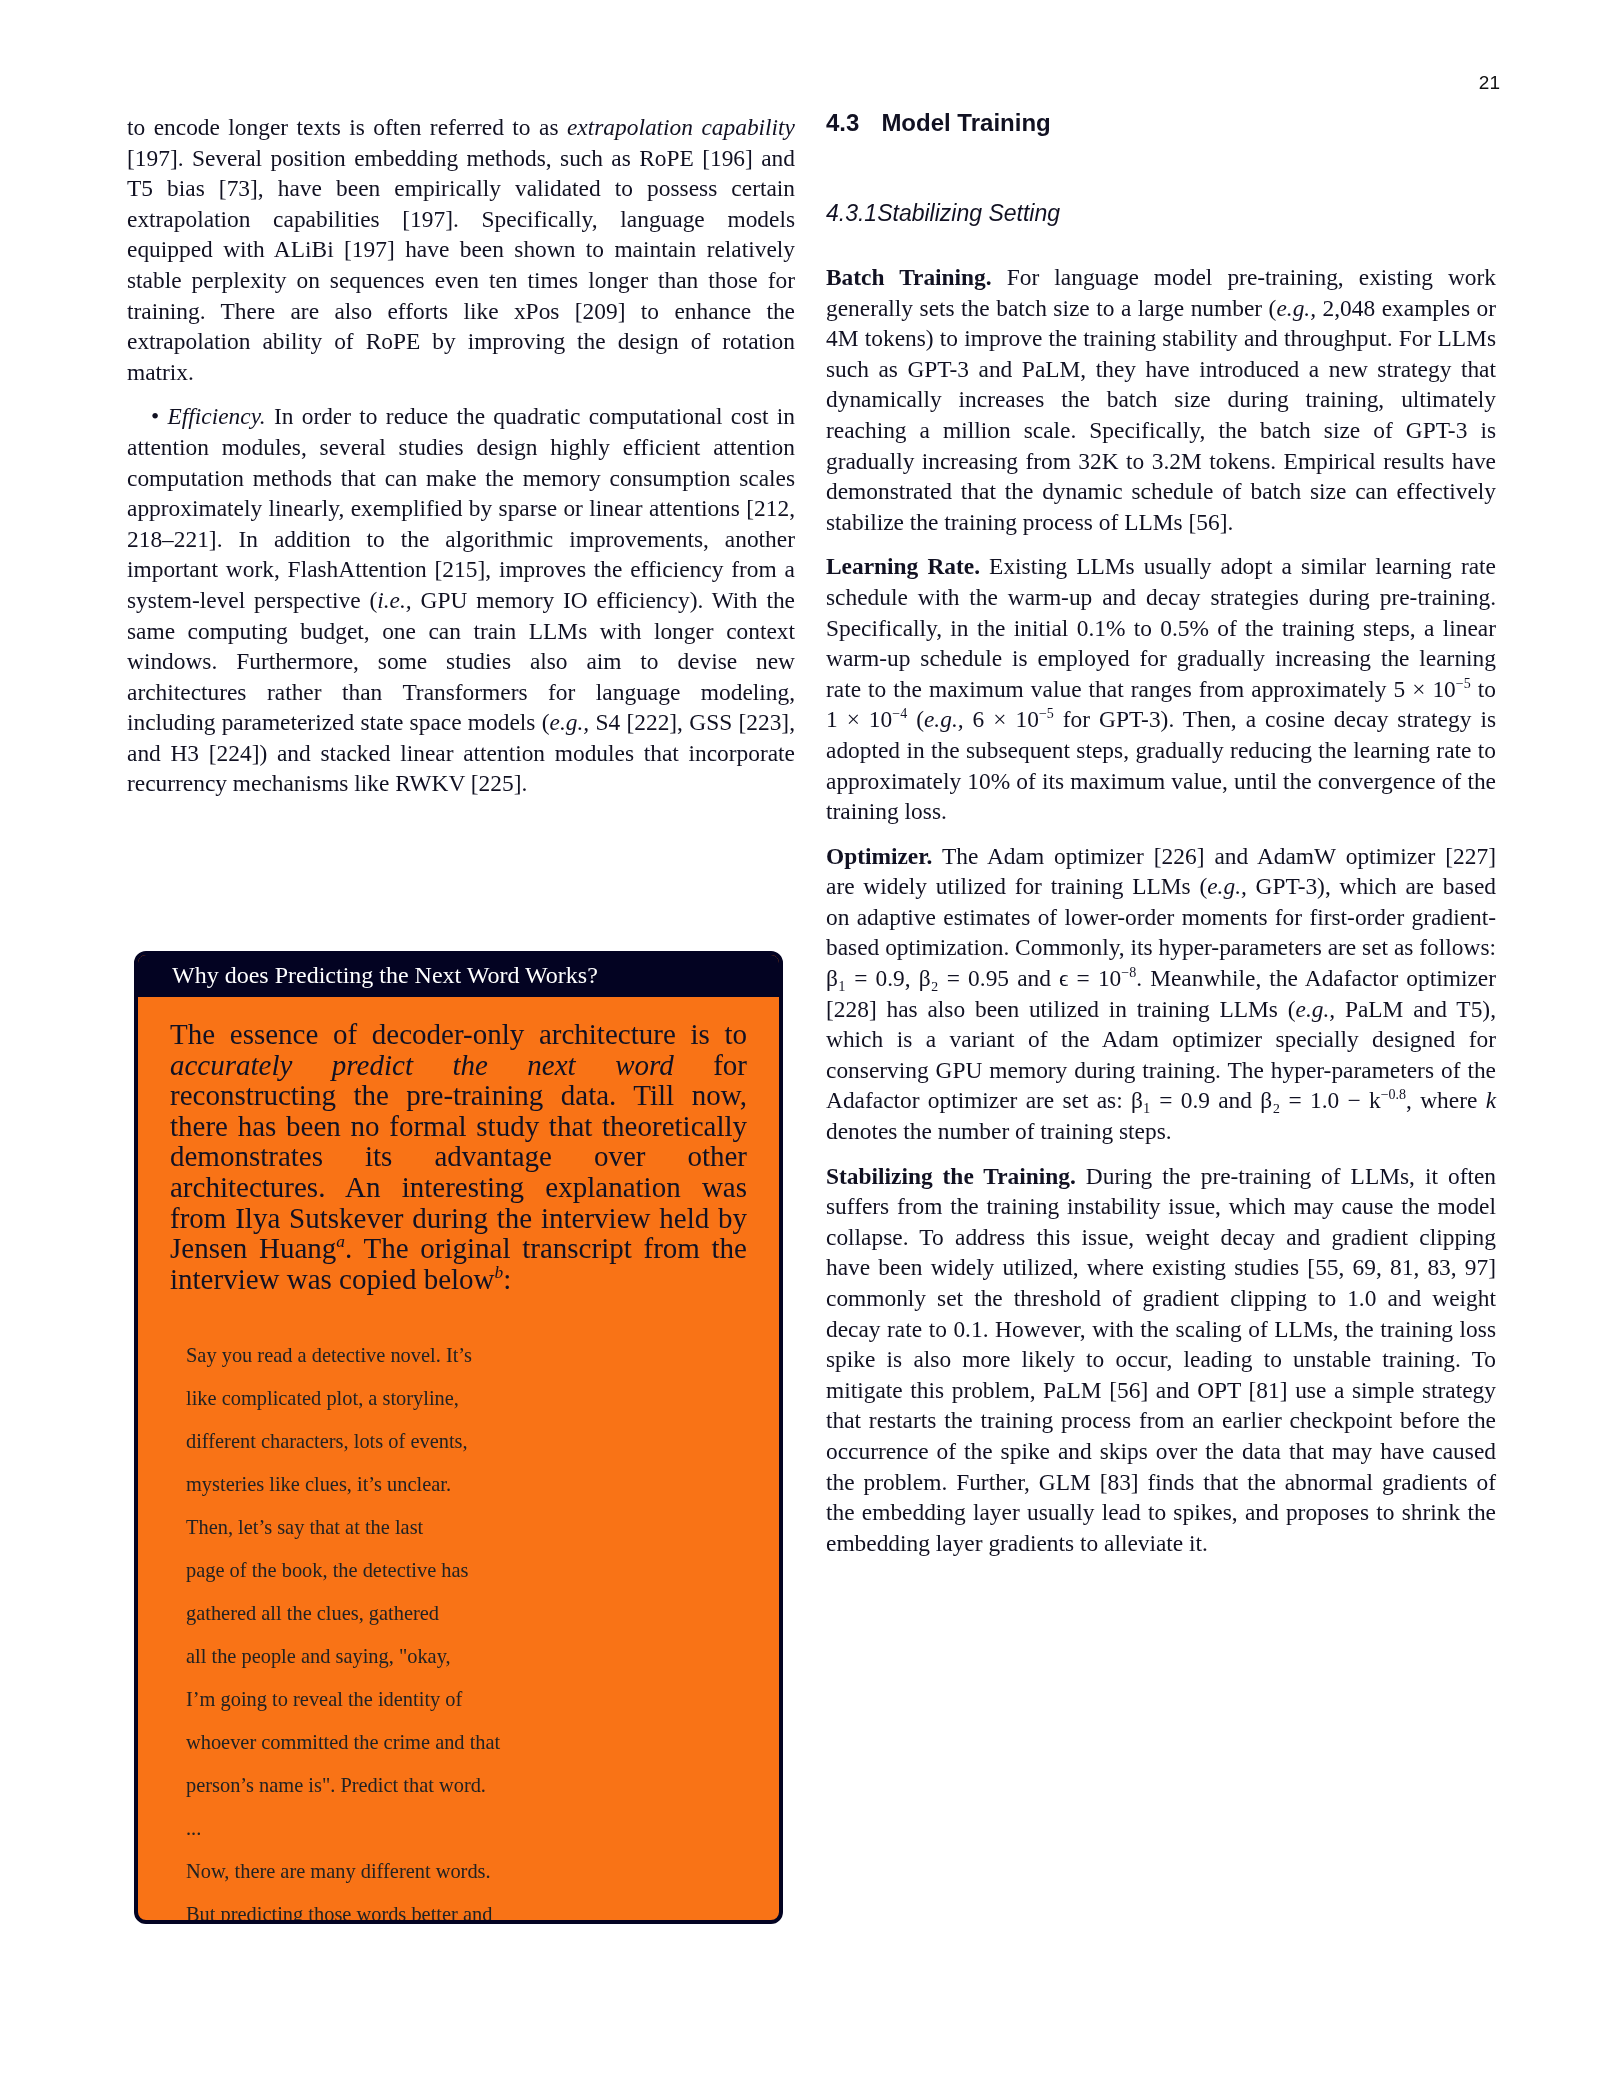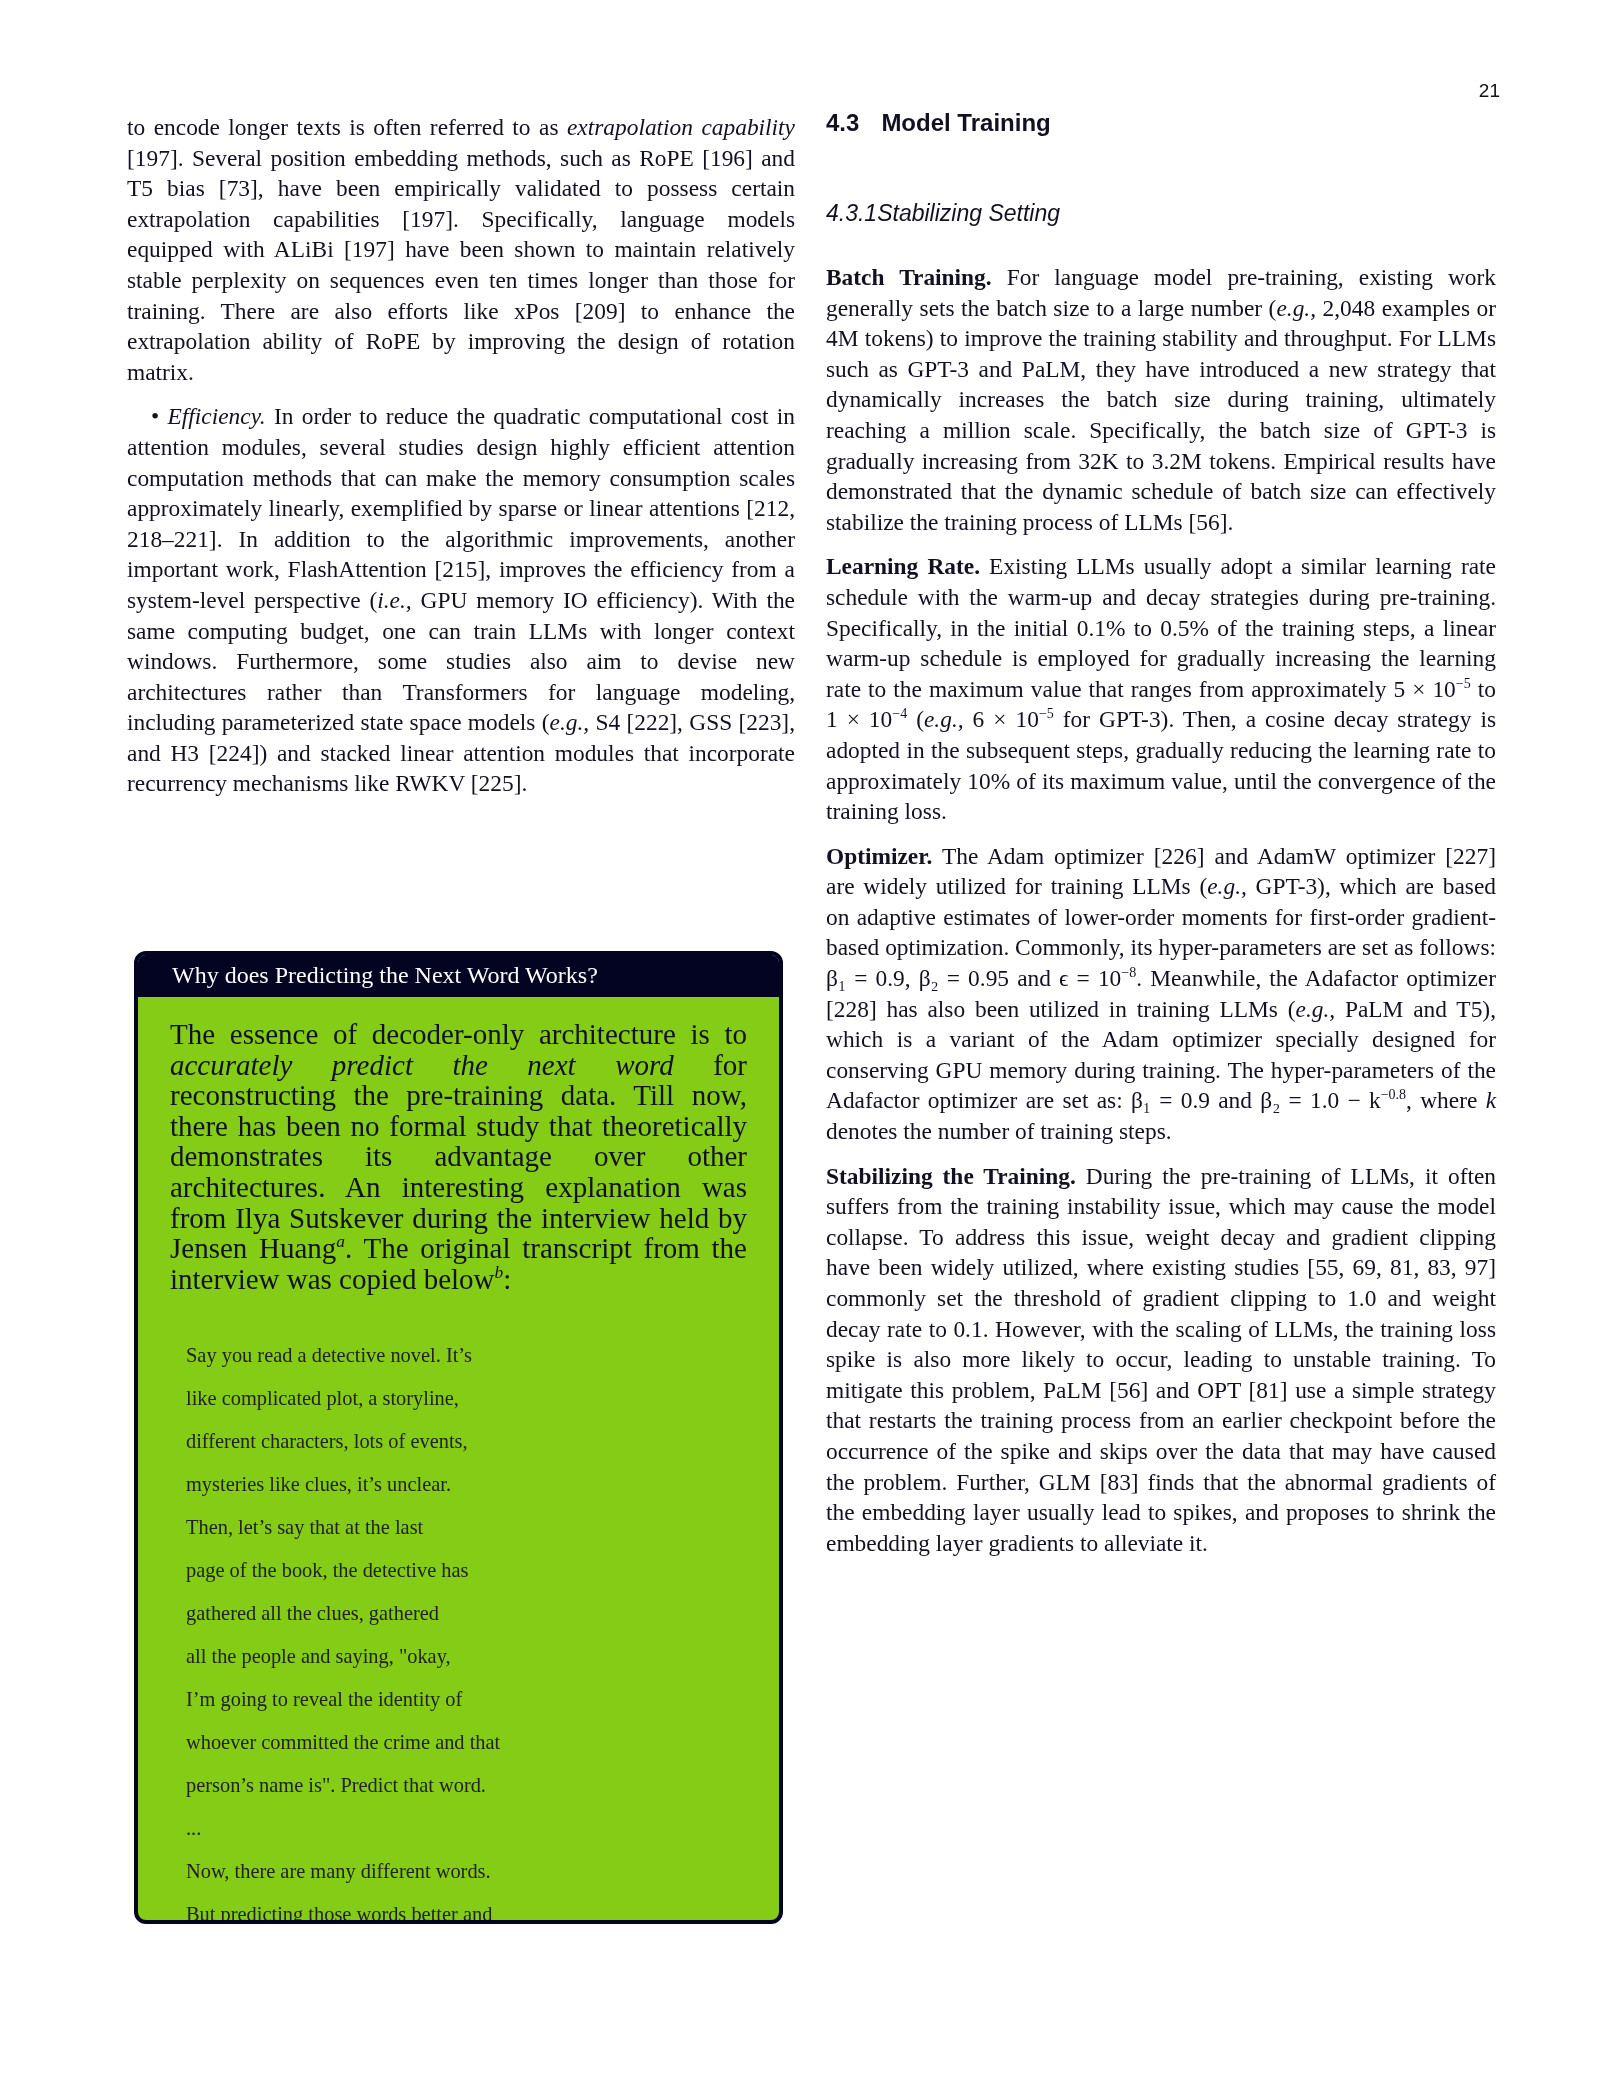--- a/index.html
+++ b/index.html
@@ -3,21 +3,21 @@
 <meta charset="utf-8">
 <style>
   html, body { margin: 0; padding: 0; background: #ffffff; }
   body {
     width: 1620px; height: 2097px; position: relative; overflow: hidden;
     font-family: "Liberation Serif", "DejaVu Serif", serif;
     color: #111122;
   }
   .page-number {
     position: absolute; top: 72px; left: 1460px; width: 40px; text-align: right;
-    font-family: "Liberation Sans", sans-serif; font-size: 19px; color: #111; margin-top: 8px;
+    font-family: "Liberation Sans", sans-serif; font-size: 19px; color: #111;
   }
   .col { position: absolute; top: 112px; }
   .col-left { left: 127px; width: 668px; }
   .col-right { left: 826px; width: 670px; }
   p.body {
     margin: 0; font-size: 23.4px; line-height: 30.6px;
     text-align: justify; hyphens: auto;
   }
   .gap-sm { height: 14px; }
   .indent { text-indent: 24px; }
@@ -28,21 +28,21 @@
     font-size: 24px; line-height: 30px;
   }
   h2.section .num { margin-right: 22px; }
   h3.subsection {
     margin: 0; font-family: "Liberation Sans", sans-serif; font-style: italic; font-weight: normal;
     font-size: 23px; line-height: 30px;
   }
   h3.subsection .num { }
   .box {
     position: absolute; left: 134px; top: 951px; width: 649px; height: 973px;
-    border: 4px solid #030322; border-radius: 12px; background: #84cc16;
+    border: 4px solid #030322; border-radius: 12px; background: #f97316;
     box-sizing: border-box; overflow: hidden;
   }
   .box-header {
     background: #030322; color: #ffffff; height: 42px;
     font-size: 24px; line-height: 40px; padding-left: 34px;
   }
   .box-body { padding: 22px 32px 0 32px; }
   .box-body p.body { font-size: 29px; line-height: 30.6px; }
   pre.code {
     margin: 16px; font-family: Liberation Serif, serif;

